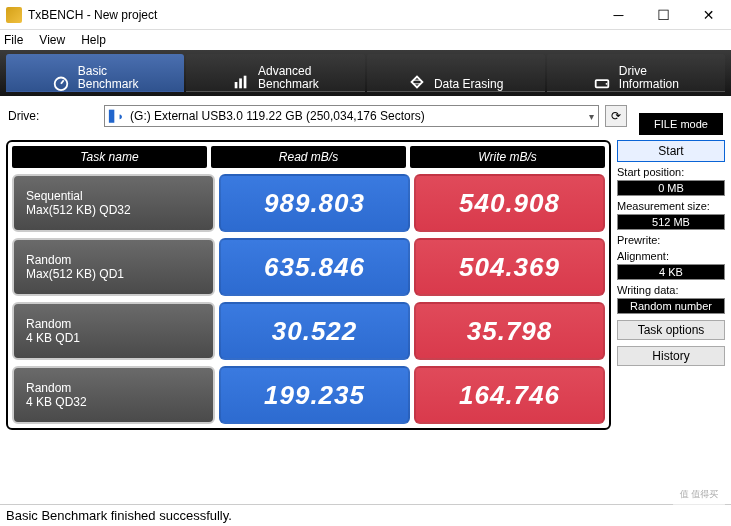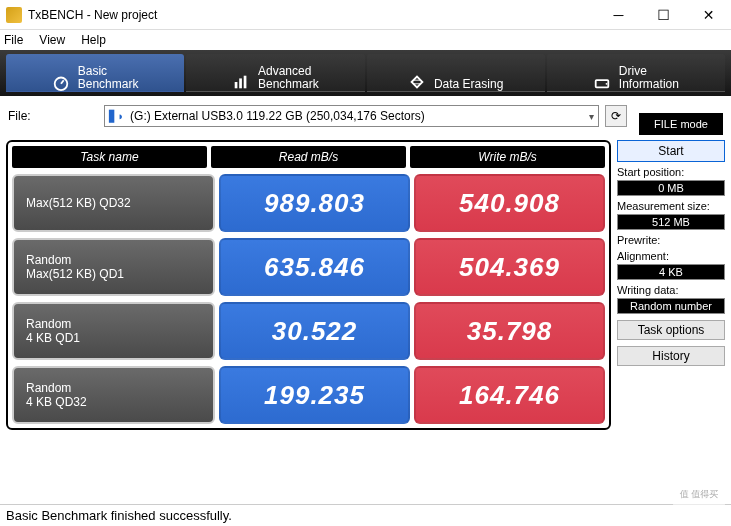--- a/index.html
+++ b/index.html
@@ -113,21 +113,21 @@
           <rect x="3" y="8" width="14" height="8" rx="1" fill="none" stroke="#fff" stroke-width="2"></rect>
           <circle cx="15" cy="12" r="1" fill="#fff"></circle>
         </svg>
     </span>
     <span class="lbl" style="white-space:pre-line">Drive
 Information</span>
   </div>
 </div>
 
 <div class="drive-row">
-  <label>File:</label>
+  <label>Drive:</label>
   <div class="drive-select">
     <span style="font-size:11px;color:#2266cc;">▋◗</span>
     <span>(G:) External USB3.0  119.22 GB (250,034,176 Sectors)</span>
     <span class="drop">▾</span>
   </div>
   <div class="refresh-btn">
     <span>⟳</span>
   </div>
   <div class="mode-btn">FILE mode</div>
 </div>
@@ -135,20 +135,21 @@
 <div class="main">
   <div class="bench-panel">
     <div class="bench-header">
       <div>Task name</div>
       <div>Read mB/s</div>
       <div>Write mB/s</div>
     </div>
 
     <div class="bench-row">
       <div class="task-cell">
+        <span>Sequential</span>
         <span>Max(512 KB) QD32</span>
       </div>
       <div class="val-cell val-read">989.803</div>
       <div class="val-cell val-write">540.908</div>
     </div>
 
     <div class="bench-row">
       <div class="task-cell">
         <span>Random</span>
         <span>Max(512 KB) QD1</span>

